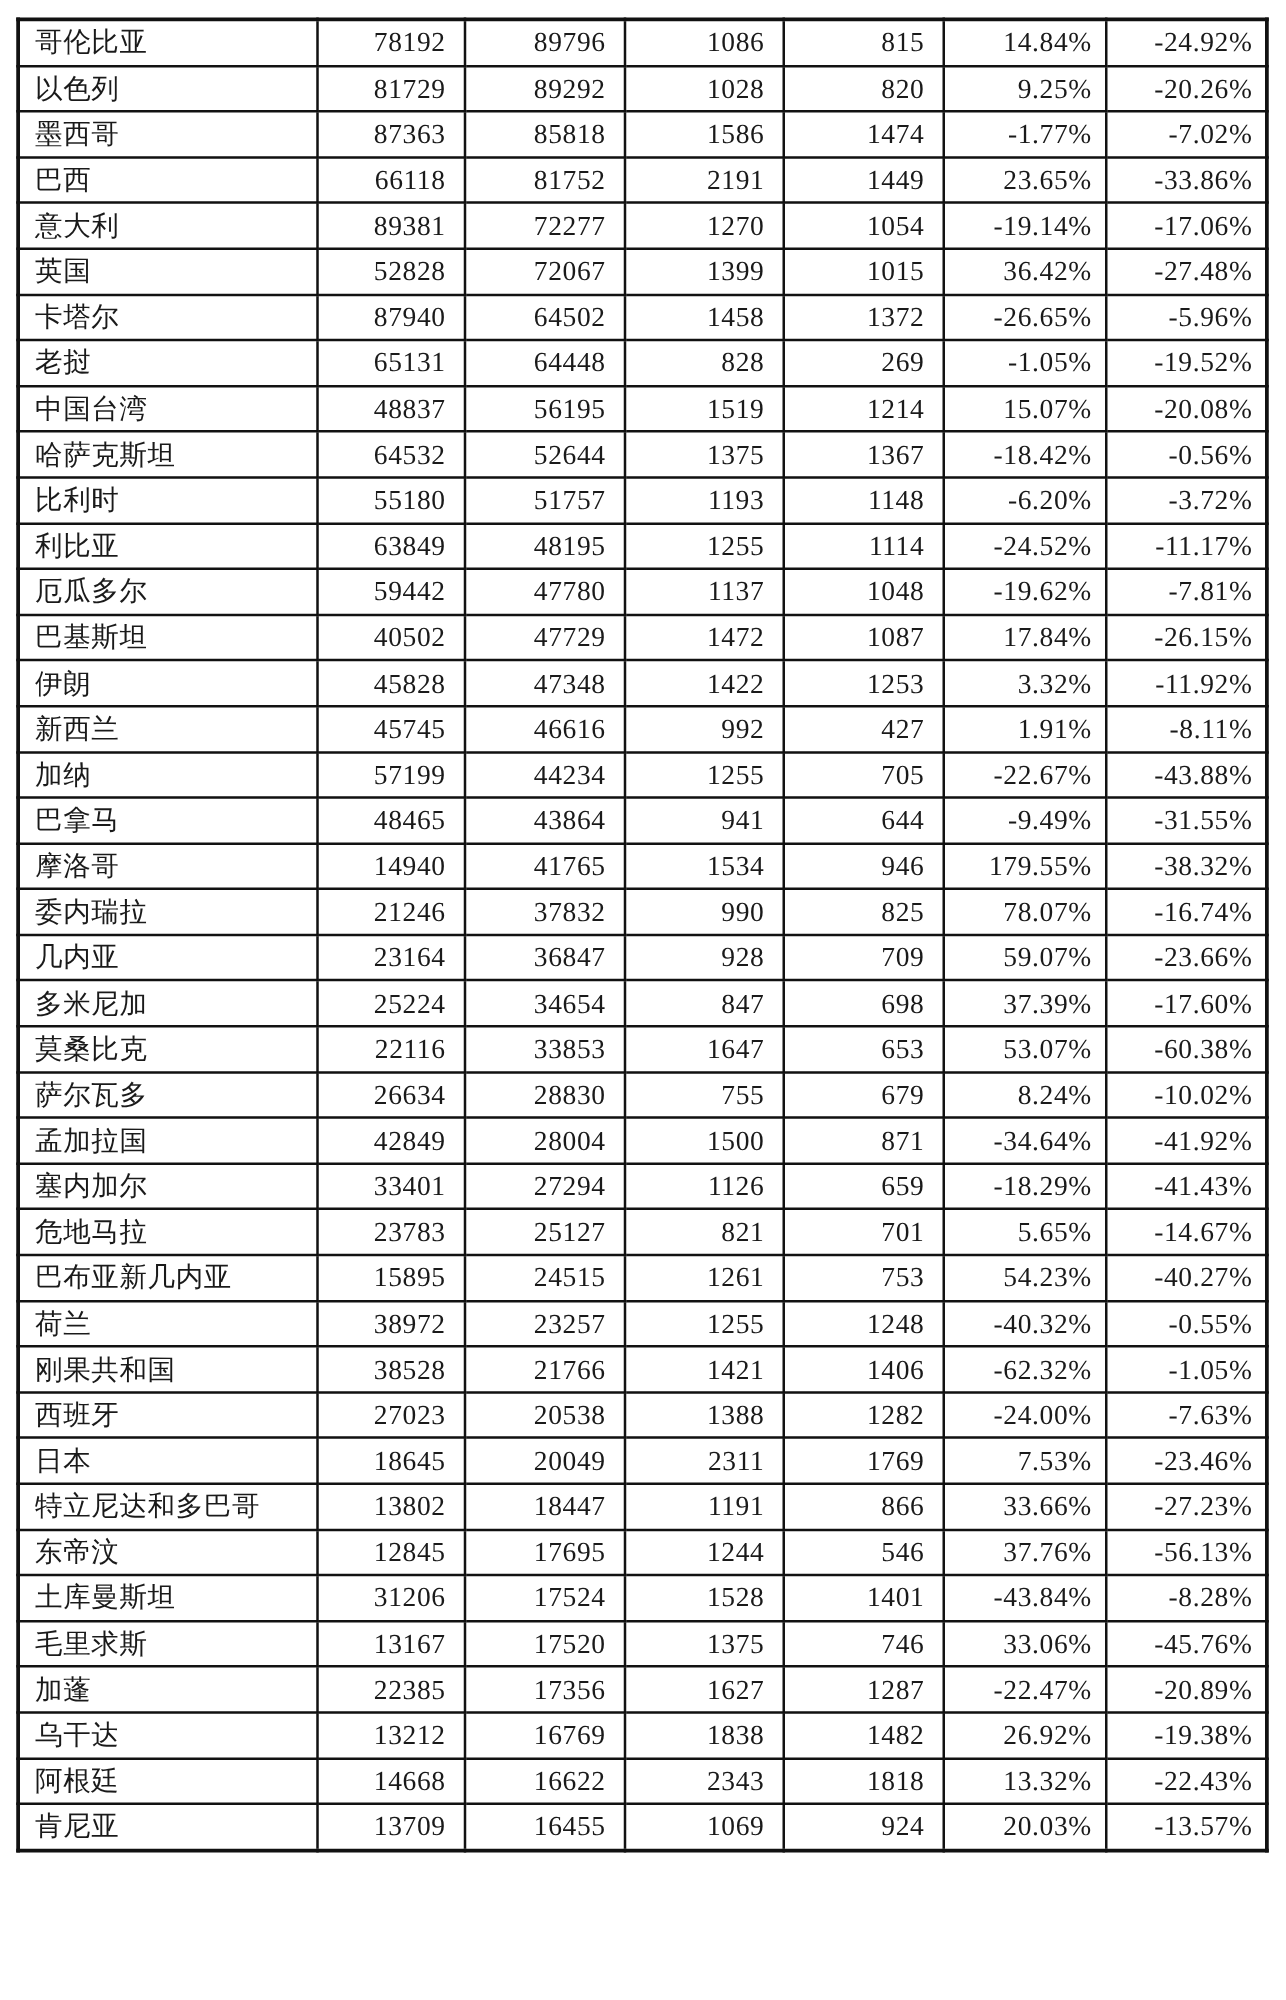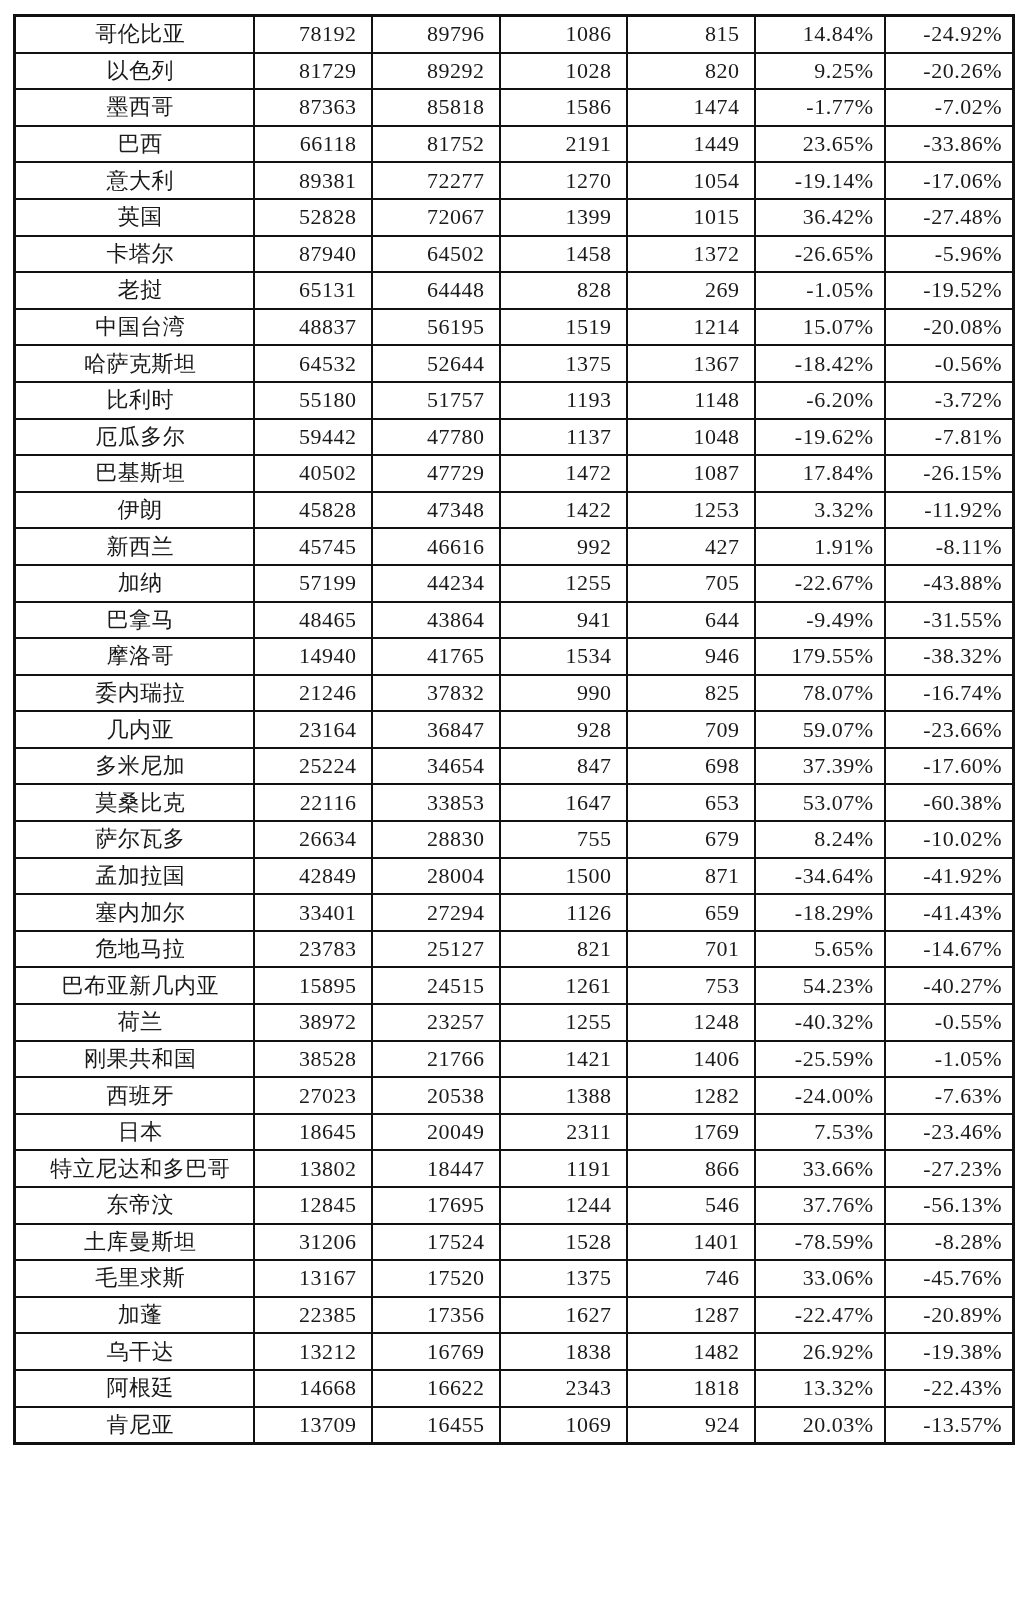--- a/index.html
+++ b/index.html
@@ -28,21 +28,21 @@
     height: 34.6px;
     font-size: 22px;
     line-height: 1;
     padding: 0;
     white-space: nowrap;
     overflow: hidden;
     vertical-align: middle;
     letter-spacing: 0.5px;
   }
   .data-table td.country {
-    text-align: center;
+    text-align: left;
     padding-left: 12px;
   }
   .data-table td.num {
     text-align: right;
     padding-right: 14px;
   }
   .data-table td.pct {
     text-align: right;
     padding-right: 10px;
   }
@@ -154,20 +154,29 @@
       <tr>
         <td class="country">比利时</td>
         <td class="num">55180</td>
         <td class="num">51757</td>
         <td class="num">1193</td>
         <td class="num">1148</td>
         <td class="pct">-6.20%</td>
         <td class="pct">-3.72%</td>
       </tr>
       <tr>
+        <td class="country">利比亚</td>
+        <td class="num">63849</td>
+        <td class="num">48195</td>
+        <td class="num">1255</td>
+        <td class="num">1114</td>
+        <td class="pct">-24.52%</td>
+        <td class="pct">-11.17%</td>
+      </tr>
+      <tr>
         <td class="country">厄瓜多尔</td>
         <td class="num">59442</td>
         <td class="num">47780</td>
         <td class="num">1137</td>
         <td class="num">1048</td>
         <td class="pct">-19.62%</td>
         <td class="pct">-7.81%</td>
       </tr>
       <tr>
         <td class="country">巴基斯坦</td>
@@ -312,21 +321,21 @@
         <td class="num">1248</td>
         <td class="pct">-40.32%</td>
         <td class="pct">-0.55%</td>
       </tr>
       <tr>
         <td class="country">刚果共和国</td>
         <td class="num">38528</td>
         <td class="num">21766</td>
         <td class="num">1421</td>
         <td class="num">1406</td>
-        <td class="pct">-25.59%</td>
+        <td class="pct">-62.32%</td>
         <td class="pct">-1.05%</td>
       </tr>
       <tr>
         <td class="country">西班牙</td>
         <td class="num">27023</td>
         <td class="num">20538</td>
         <td class="num">1388</td>
         <td class="num">1282</td>
         <td class="pct">-24.00%</td>
         <td class="pct">-7.63%</td>
@@ -357,21 +366,21 @@
         <td class="num">546</td>
         <td class="pct">37.76%</td>
         <td class="pct">-56.13%</td>
       </tr>
       <tr>
         <td class="country">土库曼斯坦</td>
         <td class="num">31206</td>
         <td class="num">17524</td>
         <td class="num">1528</td>
         <td class="num">1401</td>
-        <td class="pct">-78.59%</td>
+        <td class="pct">-43.84%</td>
         <td class="pct">-8.28%</td>
       </tr>
       <tr>
         <td class="country">毛里求斯</td>
         <td class="num">13167</td>
         <td class="num">17520</td>
         <td class="num">1375</td>
         <td class="num">746</td>
         <td class="pct">33.06%</td>
         <td class="pct">-45.76%</td>

